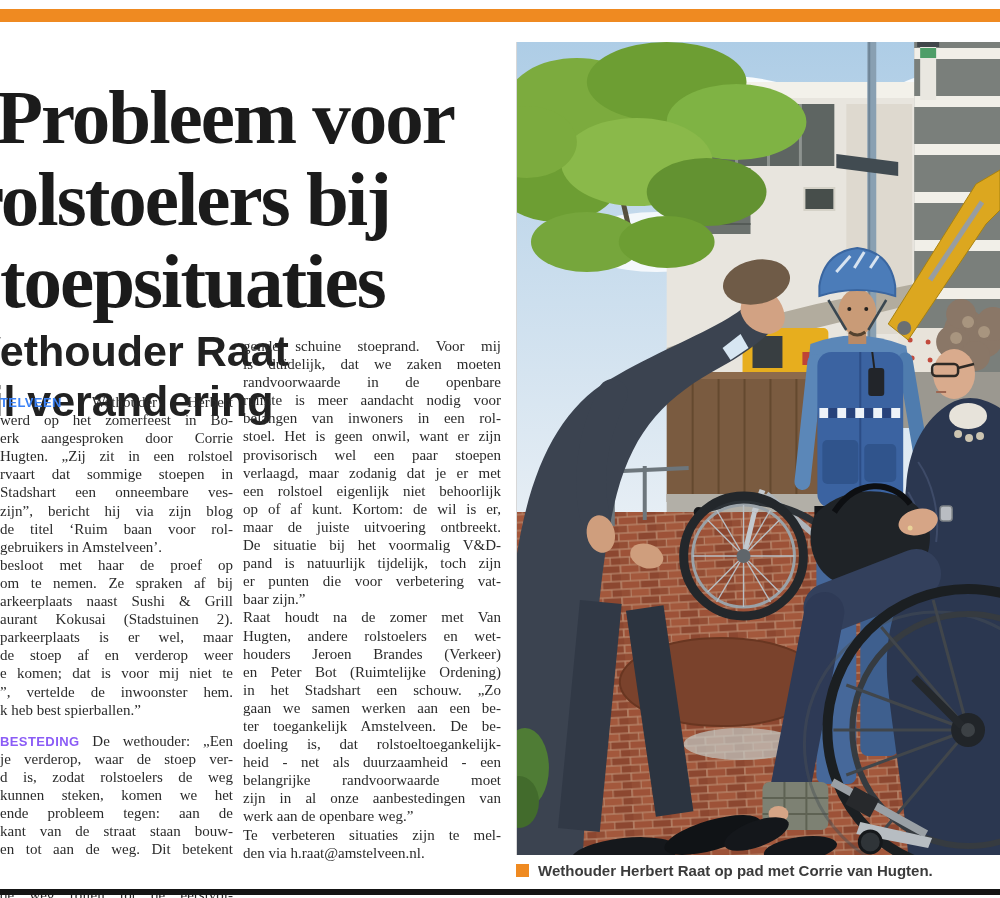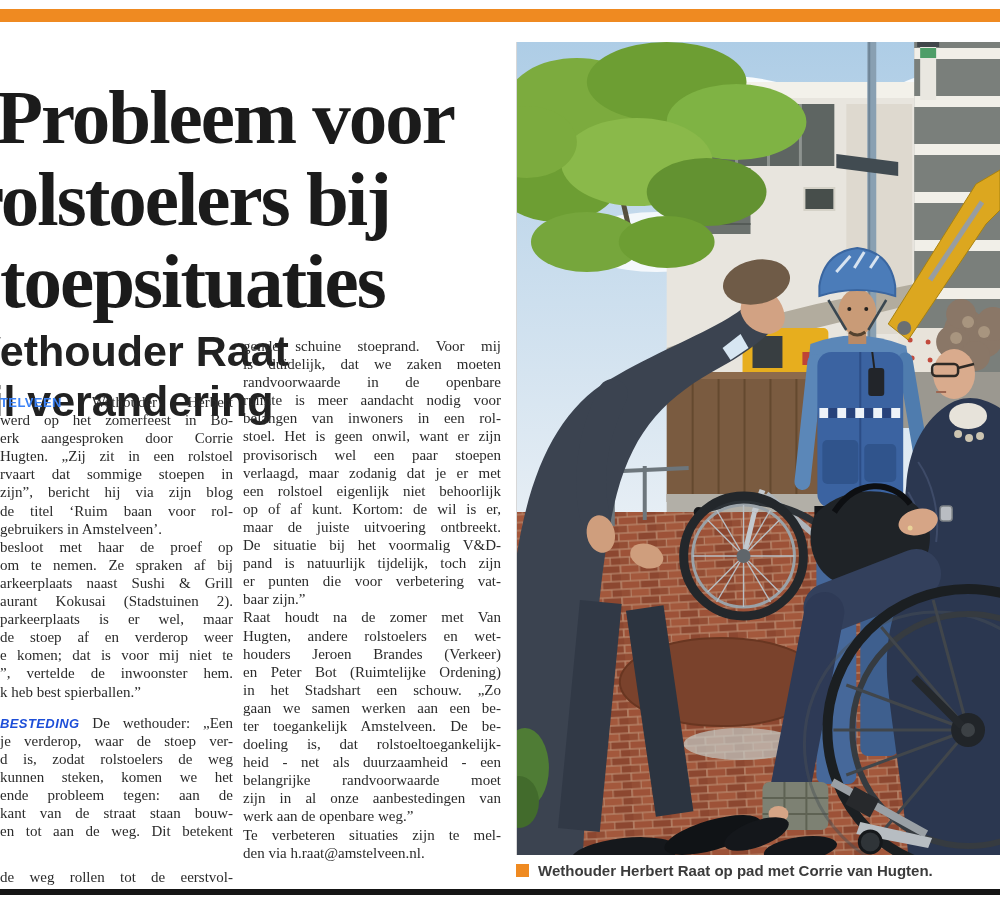--- a/index.html
+++ b/index.html
@@ -24,21 +24,21 @@
   .col{position:absolute;font-size:15px;line-height:18.1px;color:#2b2b2b;}
   .col-left{left:0;top:393px;width:233px;}
   .col-mid{left:243px;top:337px;width:258px;}
   .para{margin:0;}
   .para.gap-before{margin-top:13px;}
   .line{text-align:justify;text-align-last:justify;height:18.1px;overflow:hidden;}
   .para .line:last-child{text-align-last:left;}
   .para.cont .line:last-child{text-align-last:justify;margin-top:28px;}
   .kick{font-family:"Liberation Sans",sans-serif;font-weight:bold;font-size:13px;
         letter-spacing:.4px;color:#3b82f6;}
-  .kick.black{color:#1d4ed8;font-style:italic;}
+  .kick.black{color:#8b5cf6;}
 
   .photo{position:absolute;left:516px;top:42px;width:484px;height:813px;
          border-left:1px solid #d8d8d8;box-sizing:border-box;}
   .photo svg{display:block;width:100%;height:100%;}
 
   .caption{position:absolute;left:516px;top:858px;width:484px;height:24px;
            font-family:"Liberation Sans",sans-serif;font-weight:bold;font-size:15px;
            color:#3b3b3b;display:flex;align-items:center;text-align:right;}
   .caption .bullet{display:inline-block;width:13px;height:13px;background:#ef8a21;
                    margin-right:9px;flex:0 0 auto;}
@@ -64,20 +64,21 @@
   <div class="col col-left">
     <div class="para">
       <div class="line">
         <span class="kick">TELVEEN</span>
         <span>Wethouder Herbert</span>
       </div>
     <div class="line">werd op het zomerfeest in Bo-</div>
         <div class="line">erk aangesproken door Corrie</div>
         <div class="line">Hugten. „Zij zit in een rolstoel</div>
         <div class="line">rvaart dat sommige stoepen in</div>
+        <div class="line">Stadshart een onneembare ves-</div>
         <div class="line">zijn”, bericht hij via zijn blog</div>
         <div class="line">de titel ‘Ruim baan voor rol-</div>
         <div class="line">gebruikers in Amstelveen’.</div>
       </div>
     <div class="para">
         <div class="line">besloot met haar de proef op</div>
         <div class="line">om te nemen. Ze spraken af bij</div>
         <div class="line">arkeerplaats naast Sushi &amp; Grill</div>
         <div class="line">aurant Kokusai (Stadstuinen 2).</div>
         <div class="line">parkeerplaats is er wel, maar</div>

